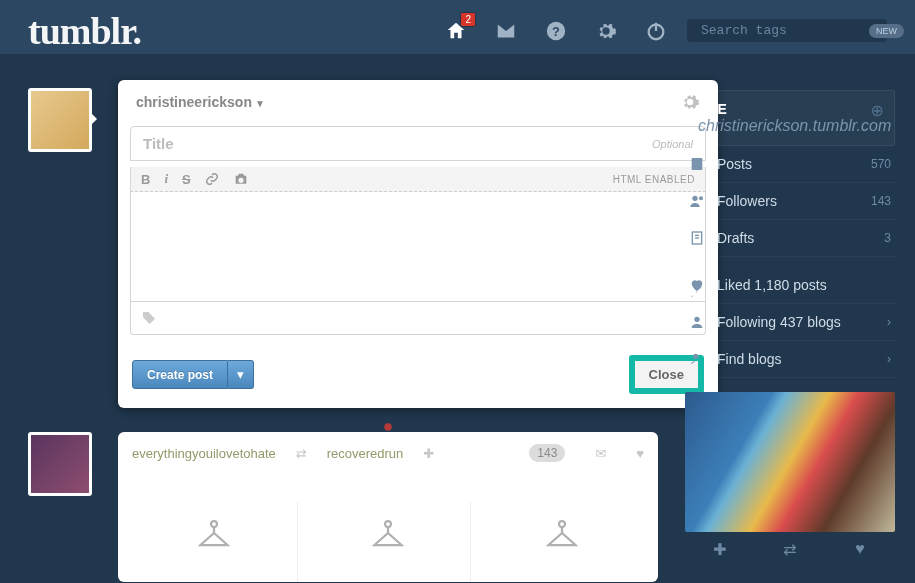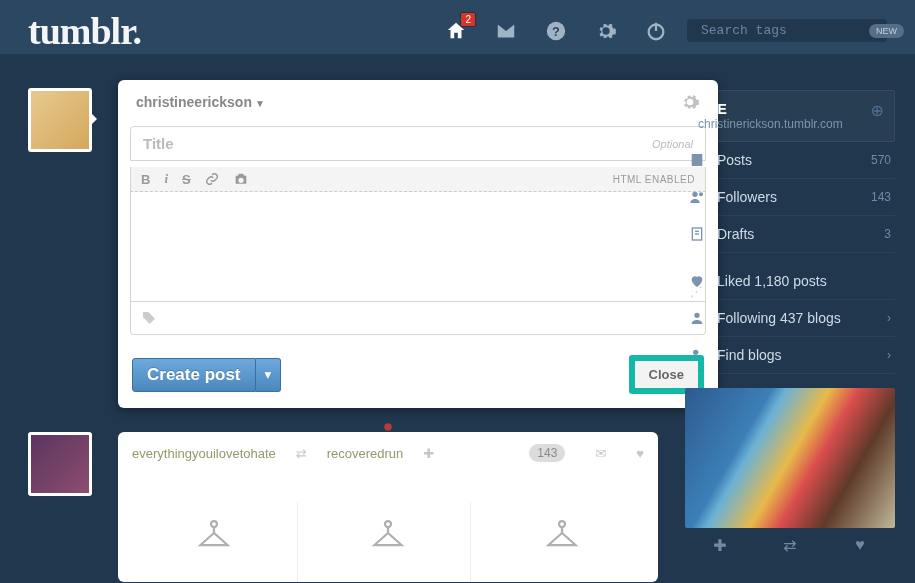--- a/index.html
+++ b/index.html
@@ -33,39 +33,39 @@
 .tool { color: #9a9a9a; font-size: 13px; cursor:pointer; font-weight:bold; }
 .tool.strike { text-decoration: line-through; }
 .tool.italic { font-style: italic; font-family: Georgia,serif; }
 .html-enabled { margin-left: auto; font-size: 10px; letter-spacing: .5px; color: #9a9a9a; }
 .body-area { margin: 0 12px; border-left:1px solid #d5d5d5; border-right:1px solid #d5d5d5; border-bottom:1px solid #d5d5d5; height: 110px; position:relative; }
 .body-textarea { width:100%; height:100%; border:none; outline:none; resize:none; padding:10px; font-size:13px; }
 .resize-grip { position:absolute; right:2px; bottom:2px; color:#ccc; font-size:13px; }
 .tag-row { margin: 0 12px 12px; border:1px solid #d5d5d5; border-top:none; border-radius: 0 0 4px 4px; padding: 8px 10px; color:#ccc; }
 .compose-footer { padding: 8px 14px 14px; display:flex; align-items:center; }
 .create-btn-grp { display:flex; }
-.create-btn { background: linear-gradient(#6da9db,#4a87bd); color:#fff; font-weight:bold; font-size:17px; border:1px solid #3d6f9d; padding: 6px 14px; border-radius: 3px 0 0 3px; cursor:pointer; text-shadow: 0 -1px rgba(0,0,0,.2); }
+.create-btn { background: linear-gradient(#6da9db,#4a87bd); color:#fff; font-weight:bold; font-size:12px; border:1px solid #3d6f9d; padding: 6px 14px; border-radius: 3px 0 0 3px; cursor:pointer; text-shadow: 0 -1px rgba(0,0,0,.2); }
 .create-drop { background: linear-gradient(#6da9db,#4a87bd); border:1px solid #3d6f9d; border-left:none; border-radius: 0 3px 3px 0; color:#fff; padding: 6px 9px; cursor:pointer; }
 .close-btn { margin-left:auto; background:#f3f3f3; border:6px solid #14b8a6; border-radius:3px; color:#666; font-size:13px; font-weight:bold; padding:6px 14px; cursor:pointer; }
 
 .feed-item { margin-left: 90px; margin-top: 24px; width: 540px; background: #fff; border-radius: 6px; padding: 12px 14px 0; position:relative; }
 .avatar-feed { width:64px; height:64px; position:absolute; left:-90px; top:0; background:linear-gradient(135deg,#5a3560,#8e4d6f); border:3px solid #fff; border-radius:3px; }
 .pin { position:absolute; top:-14px; left:50%; transform:translateX(-50%); color:#b73a3a; }
 .feed-head { display:flex; gap:20px; align-items:center; font-size:13px; }
 .feed-link { color:#909a6a; cursor:pointer; }
 .note-count { margin-left:auto; background:#dcdcdc; color:#8a8a8a; border-radius:10px; padding:2px 8px; font-size:12px; }
 .feed-icon { color:#c7c7c7; margin-left:10px; }
 .feed-photos { display:flex; gap:8px; margin-top:40px; }
 .hanger-cell { flex:1; height:80px; display:flex; align-items:center; justify-content:center; color:#b0b0b0; border-right:1px solid #eee; }
 .hanger-cell:last-child { border-right:none; }
 
 .sidebar { position:absolute; right:20px; top:90px; width:210px; }
 .user-card { background: rgba(255,255,255,0.04); border:1px solid rgba(255,255,255,0.07); border-radius:3px; padding:10px 12px; position:relative; }
 .user-card-title { color:#fff; font-weight:bold; font-size:14px; }
-.user-card-sub { color:#7b94ad; font-size:12px; }
+.user-card-sub { color:#7b94ad; font-size:16px;font-style:italic; }
 .user-card-close { position:absolute; right:10px; top:10px; color:#51718f; }
 .side-row { display:flex; align-items:center; padding:10px 4px; color:#cfdce8; font-size:14px; border-bottom:1px solid rgba(255,255,255,0.05); }
 .side-row:last-of-type { border-bottom:none; }
 .side-row .r-icon { width:20px; color:#7b94ad; margin-right:8px; display:flex; }
 .side-count { margin-left:auto; color:#6f8aa5; font-size:12px; }
 .side-sep { height:10px; }
 .recommend-img { width:210px; height:140px; margin-top:14px; border-radius:2px; background: linear-gradient(120deg,#2d5a8e 0%, #3c7fb8 30%, #6ab1d5 35%, #e8b94a 50%, #d94d4d 60%, #5e3a2a 75%, #bfb89a 100%); }
 .rec-actions { display:flex; }
 .rec-btn { flex:1; text-align:center; padding:8px 0; color:#6f8aa5; }
 

